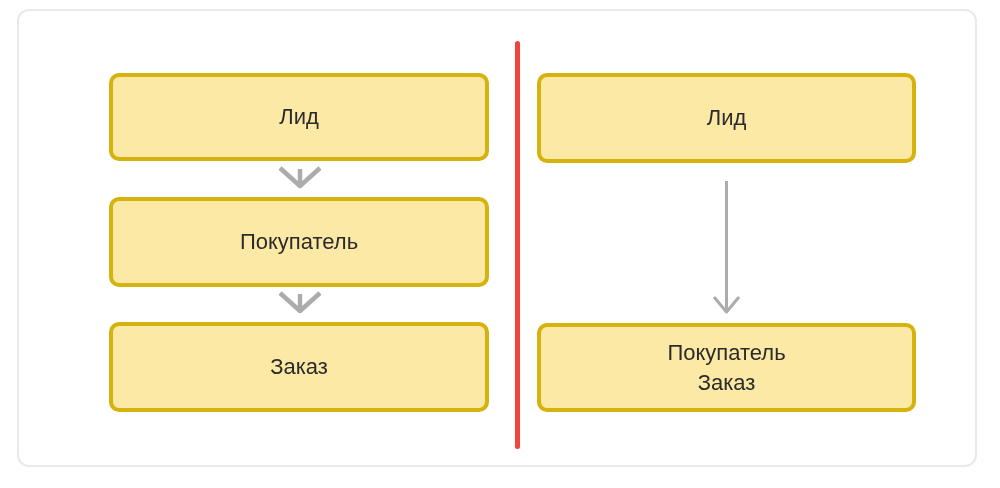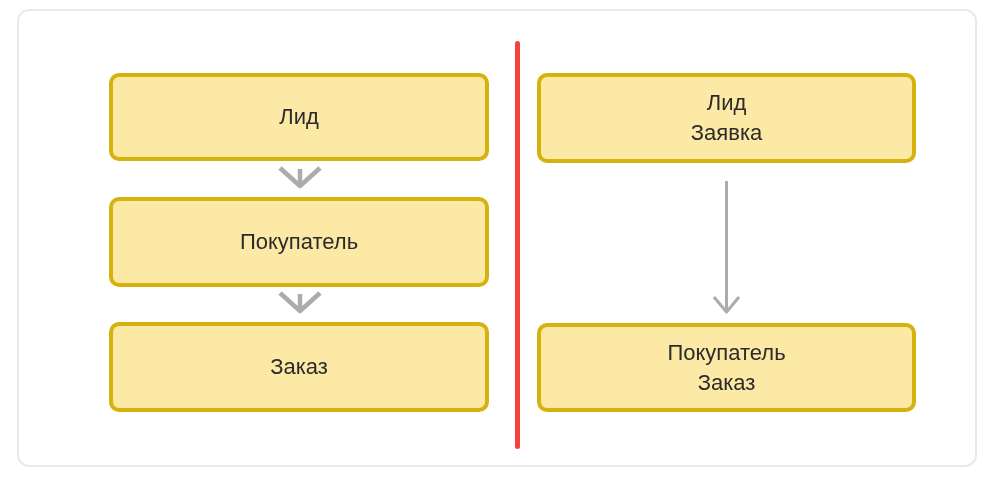--- a/index.html
+++ b/index.html
@@ -88,21 +88,20 @@
   </div>
 
   <div class="flow-box box-l3">
     <span>Заказ</span>
   </div>
 
   <div class="divider"></div>
 
   <div class="flow-box box-r1">
     <span>Лид</span>
-    <span>Заявка</span>
   </div>
 
   <div class="arrow arrow-long">
     <svg width="30" height="137" viewBox="0 0 30 137">
       <line x1="14.5" y1="2" x2="14.5" y2="132" stroke="var(--arrow,#ACACAC)" stroke-width="3"></line>
       <polyline points="2,118 14.5,133 27,118" fill="none" stroke="var(--arrow,#ACACAC)" stroke-width="3" stroke-linejoin="round"></polyline>
     </svg>
   </div>
 
   <div class="flow-box box-r2">

